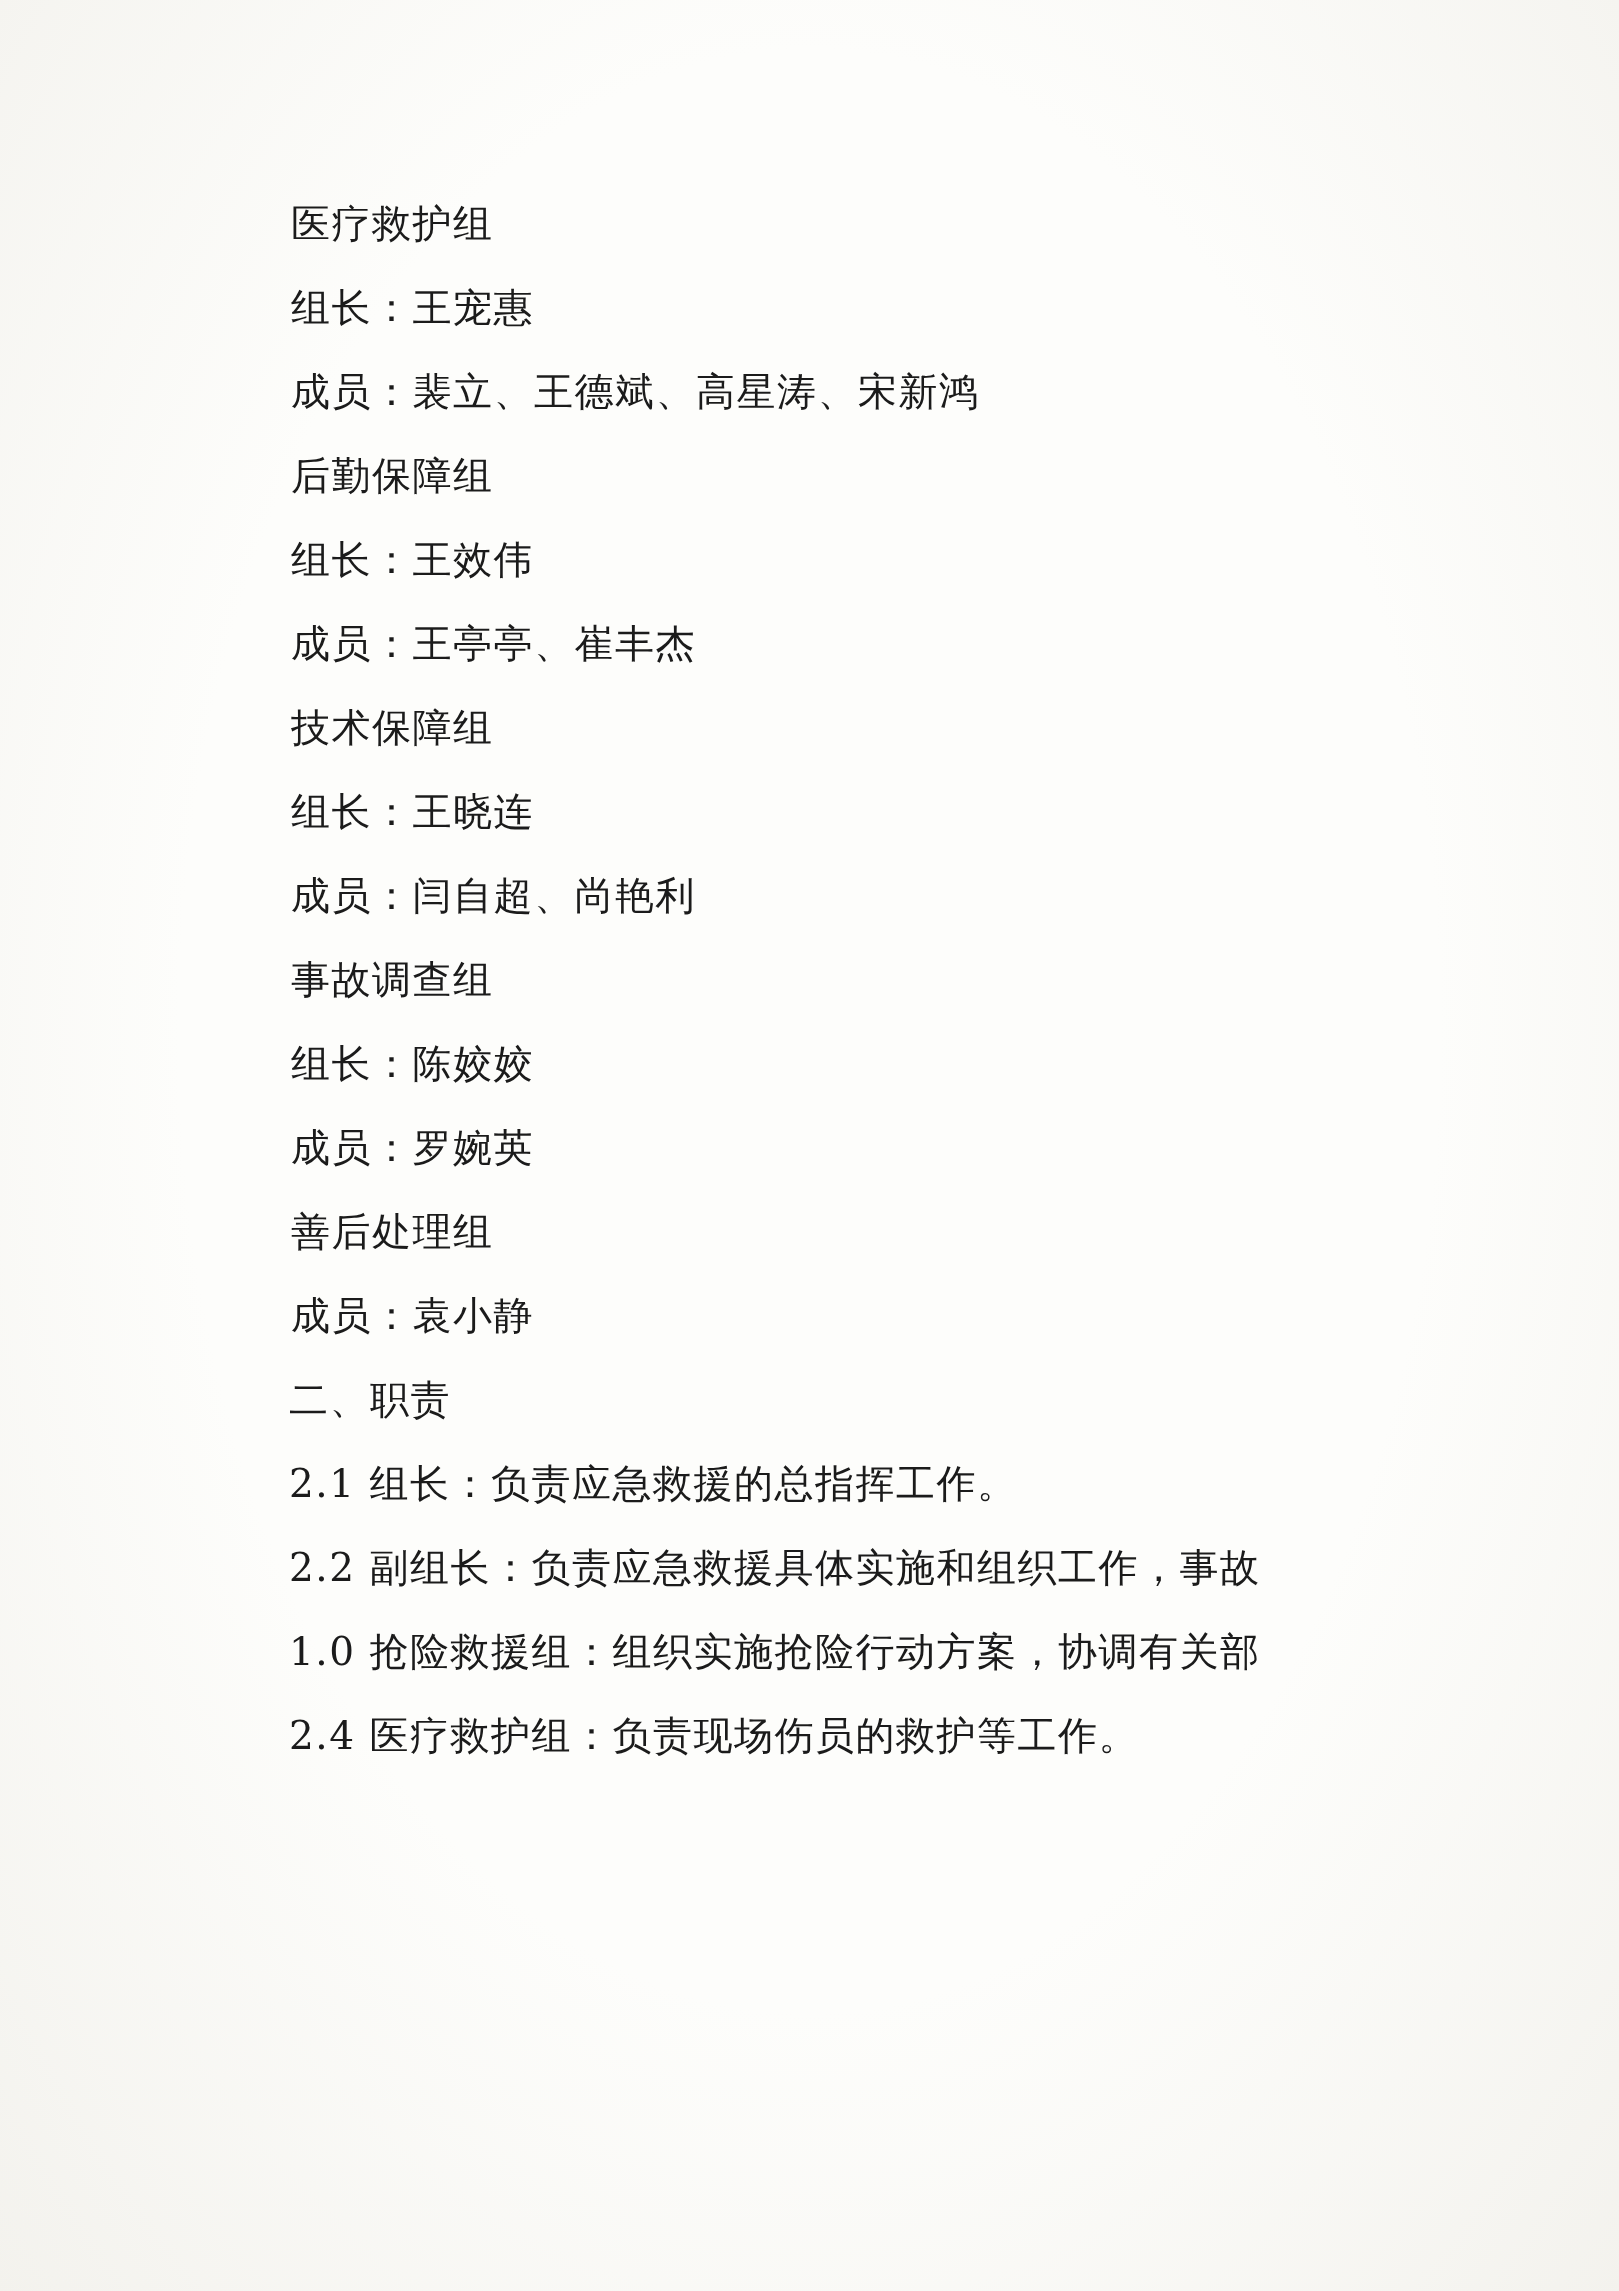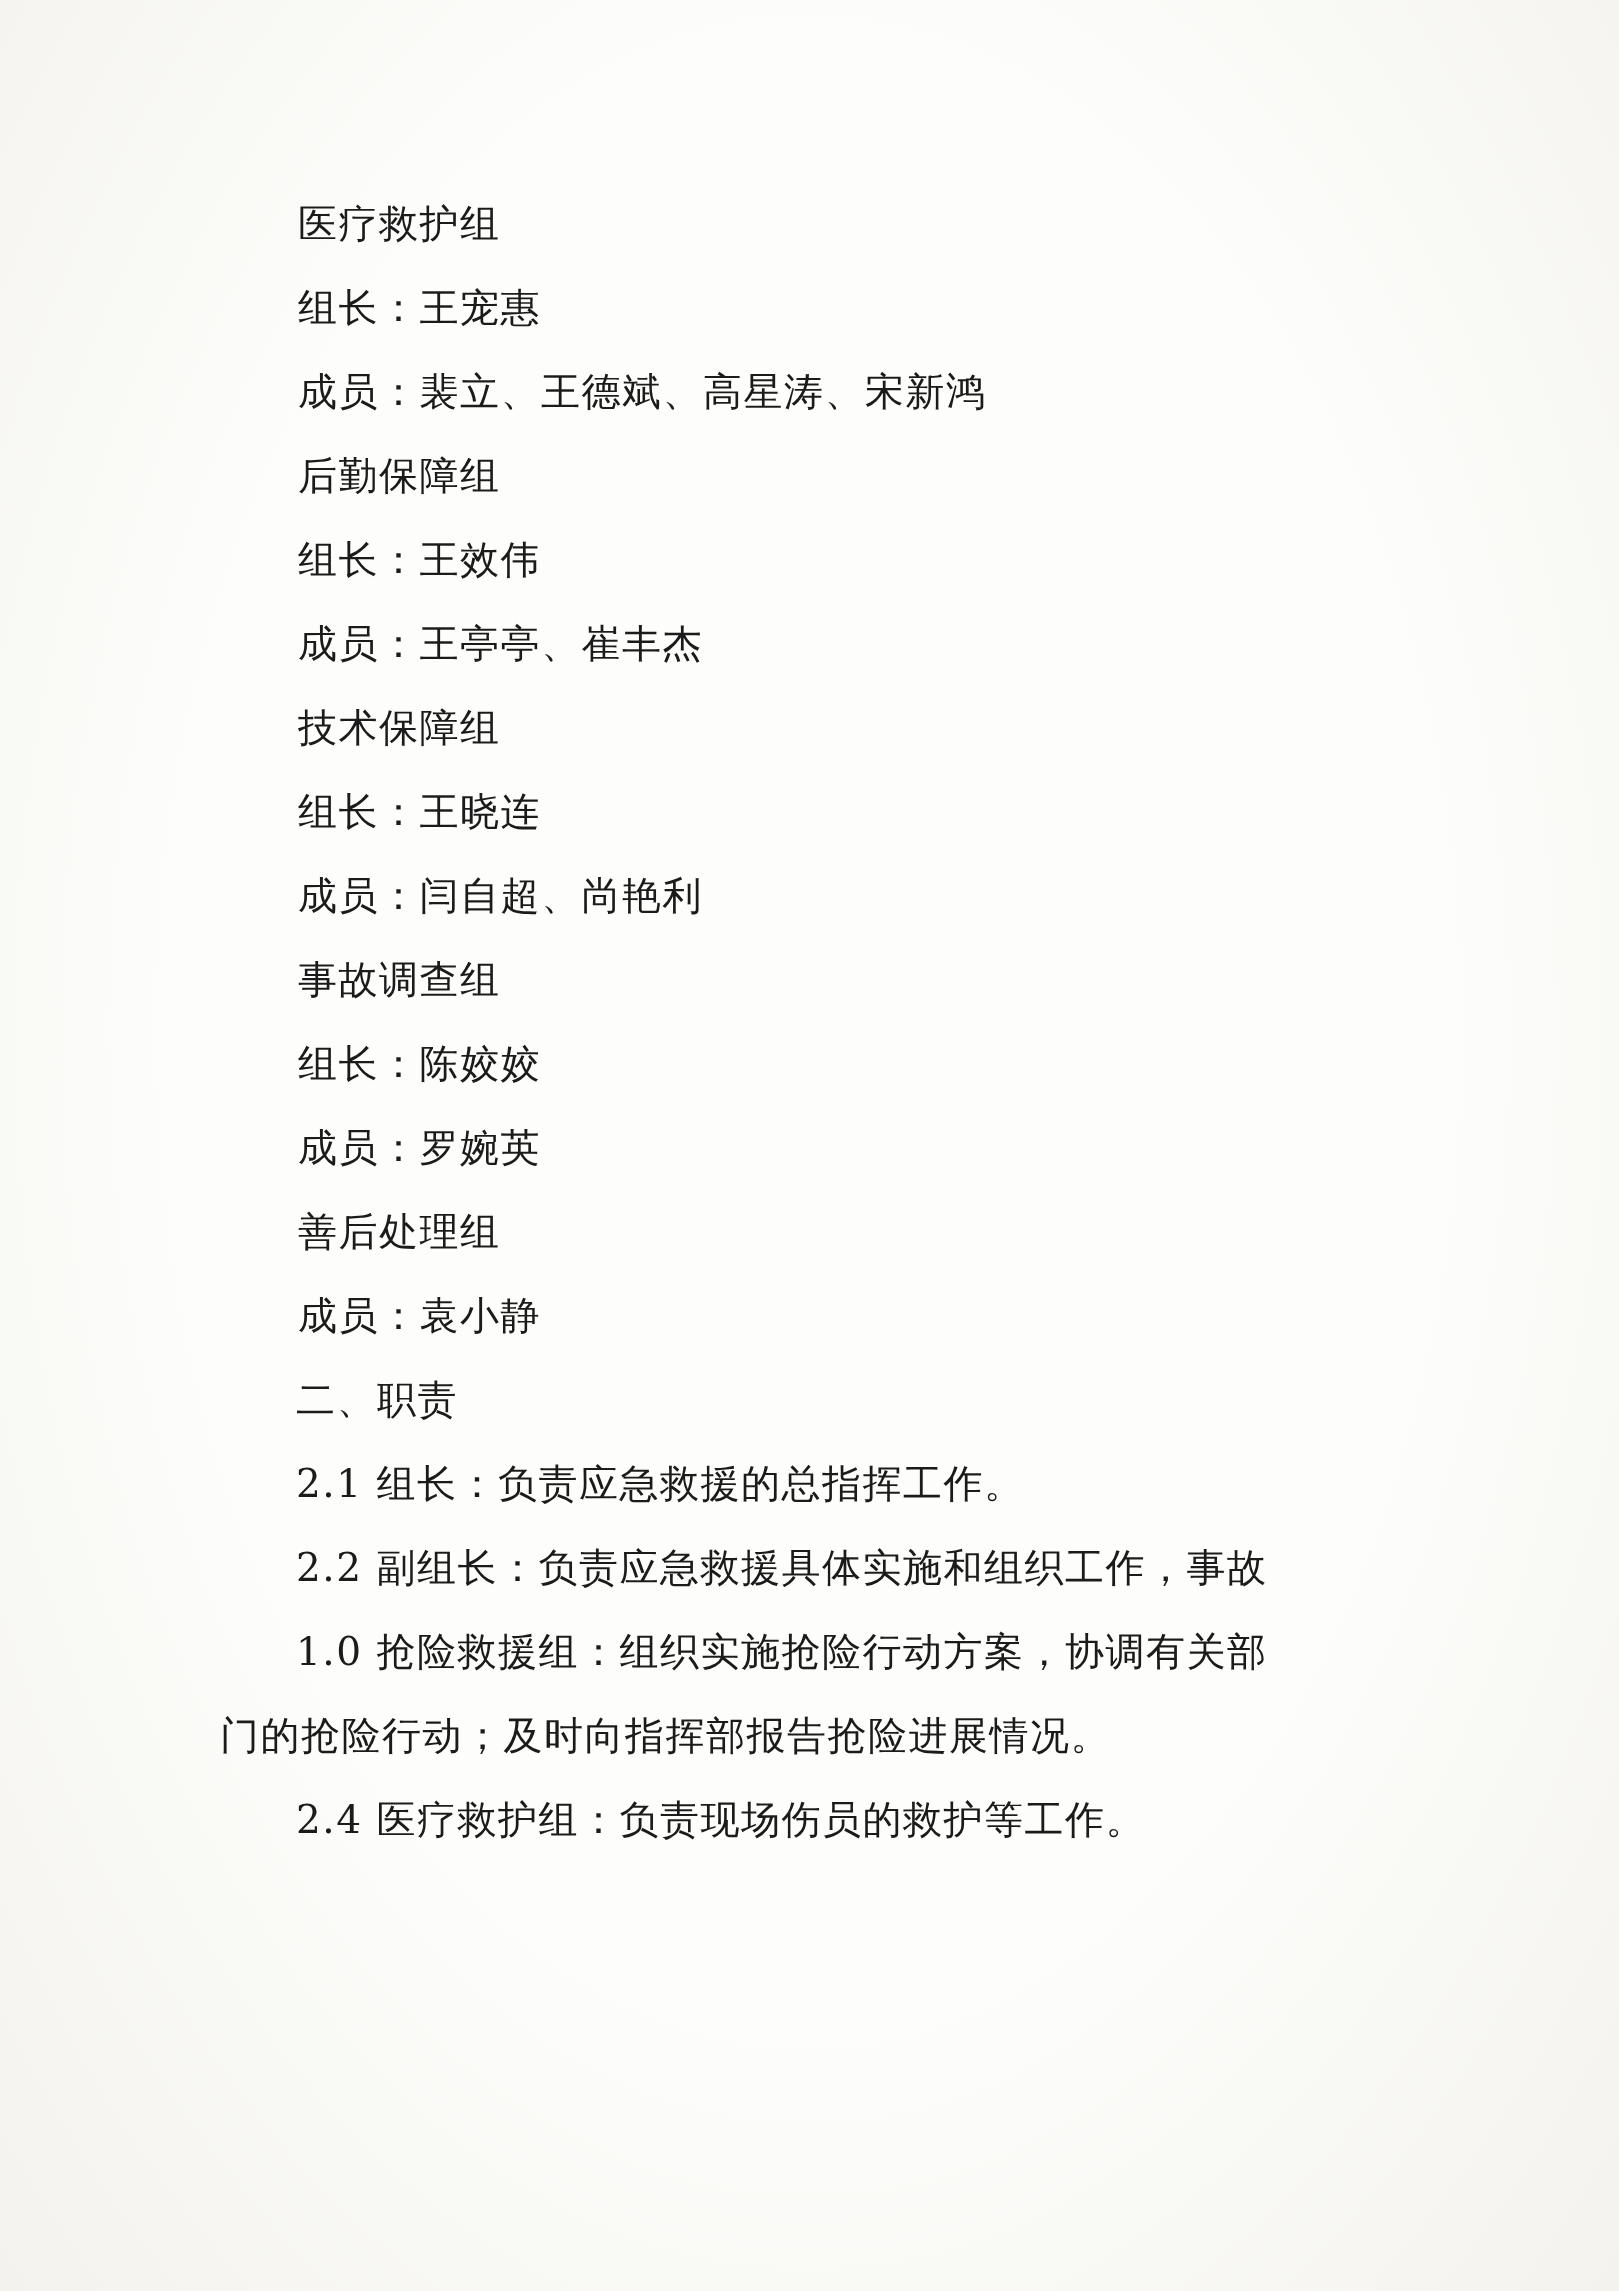--- a/index.html
+++ b/index.html
@@ -21,21 +21,21 @@
   
   .paper-tint {
     position: absolute;
     inset: 0;
     background:
       radial-gradient(ellipse at 50% 45%, rgba(255,255,255,0) 55%, rgba(235,233,226,0.55) 100%);
     pointer-events: none;
   }
   .content {
     position: absolute;
-    left: 220px;
+    left: 213px;
     top: 182px;
     width: 1186px;
   }
   .line {
     font-size: 39px;
     line-height: 84px;
     color: #1b1b1b;
     letter-spacing: 1.5px;
     white-space: pre-wrap;
     font-family: "DejaVu Serif", "Liberation Serif", serif;
@@ -67,17 +67,16 @@
     <div class="line indent">成员：闫自超、尚艳利</div>
     <div class="line indent">事故调查组</div>
     <div class="line indent">组长：陈姣姣</div>
     <div class="line indent">成员：罗婉英</div>
     <div class="line indent">善后处理组</div>
     <div class="line indent">成员：袁小静</div>
     <div class="line indent-small">二、职责</div>
     <div class="line indent-small">2.1 组长：负责应急救援的总指挥工作。</div>
     <div class="line indent-small">2.2 副组长：负责应急救援具体实施和组织工作，事故</div>
     <div class="line indent-small">1.0 抢险救援组：组织实施抢险行动方案，协调有关部</div>
-    <div class="line flush">门的抢险行动；及时向指挥部报告抢险进展情况。</div>
     <div class="line indent-small">2.4 医疗救护组：负责现场伤员的救护等工作。</div>
   </div>
 </div>
 
 
 </body></html>

